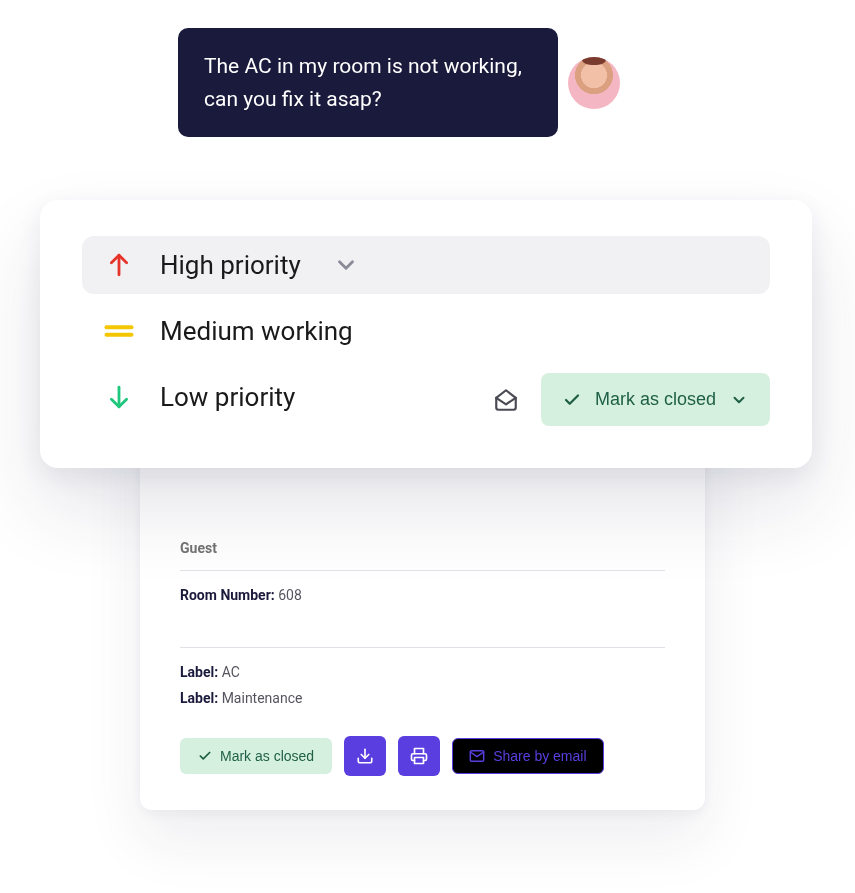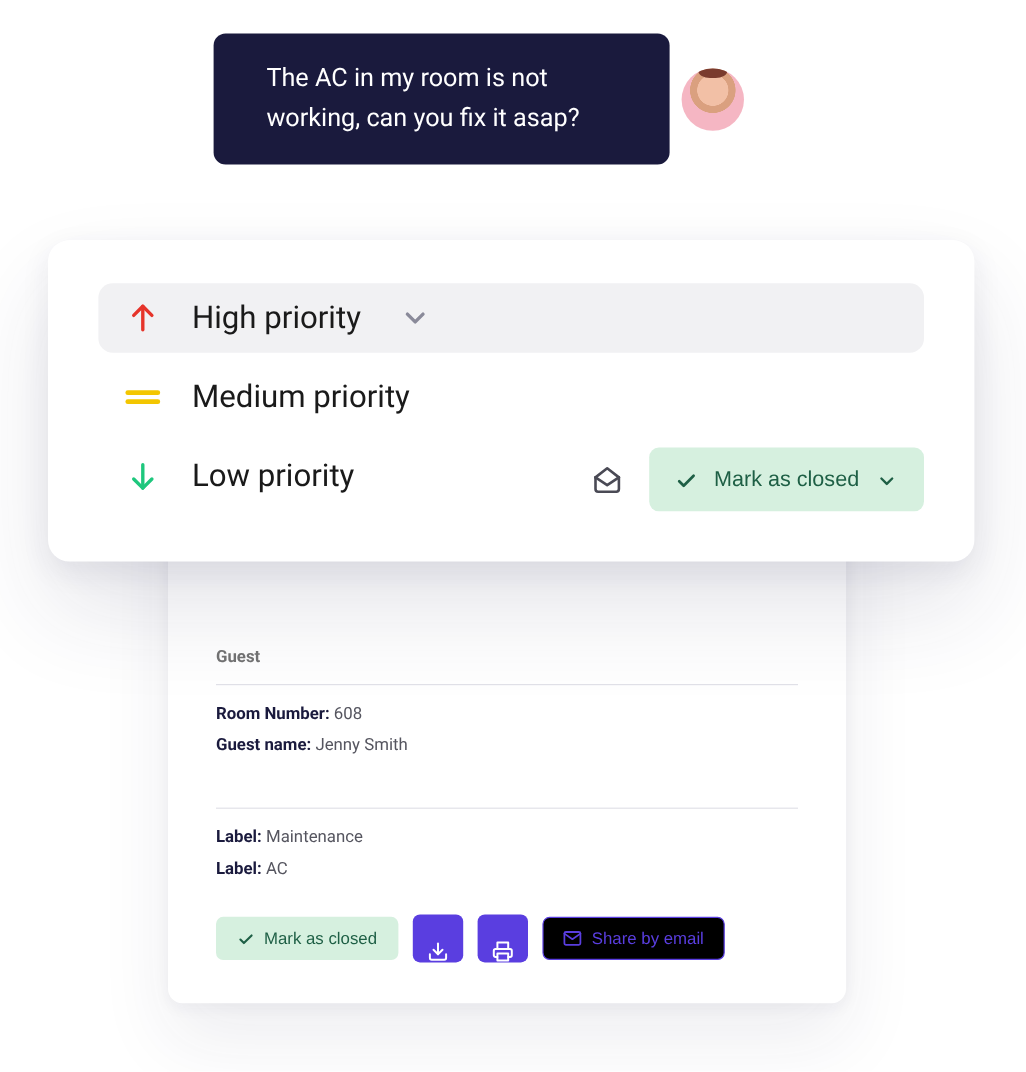--- a/index.html
+++ b/index.html
@@ -16,21 +16,21 @@
   .chat-wrap {
     position: absolute;
     top: 28px;
     left: 178px;
   }
   .chat-bubble {
     background: #1a1a3d;
     color: #fff;
     font-size: 21px;
     line-height: 1.55;
-    padding: 22px 44px;
+    padding: 22px 26px;
     border-radius: 10px;
     max-width: 380px;
   }
   .avatar {
     position: absolute;
     right: -62px;
     top: 50%;
     transform: translateY(-50%);
     width: 52px;
     height: 52px;
@@ -82,21 +82,21 @@
   .section-gap { height: 34px; }
 
   .actions-row {
     display: flex;
     align-items: center;
     gap: 12px;
     margin-top: 30px;
   }
   .btn {
     display: inline-flex;
-    align-items: flex-end;
+    align-items: center;
     gap: 8px;
     border-radius: 6px;
     font-size: 14px;
     font-weight: 500;
     cursor: pointer;
     border: none;
   }
   .btn-closed-sm {
     background: #d6f0df;
     color: #1e5f45;
@@ -180,35 +180,31 @@
 </div>
 
 <div class="detail-card">
 
   <div class="section-head">Guest</div>
   <hr class="hr">
   <div class="field-row">
     <b>Room Number:</b>
     <span>608</span>
   </div>
-  <div class="field-row">
-    <b>Guest name:</b>
-    <span>Jenny Smith</span>
-  </div>
 
   <div class="section-gap"></div>
 
   <hr class="hr">
   <div class="field-row">
     <b>Label:</b>
-    <span>Maintenance</span>
+    <span>AC</span>
   </div>
   <div class="field-row">
     <b>Label:</b>
-    <span>AC</span>
+    <span>Maintenance</span>
   </div>
 
   <div class="actions-row">
     <button class="btn btn-closed-sm">
       <span>
         <svg width="14" height="14" viewBox="0 0 24 24" fill="none" stroke="#1e5f45" stroke-width="3" stroke-linecap="round" stroke-linejoin="round">
             <polyline points="20 6 9 17 4 12"></polyline>
           </svg>
       </span>
       <span>Mark as closed</span>
@@ -261,21 +257,21 @@
       </span>
     </div>
 
     <div class="priority-item">
       <span class="prio-icon">
         <svg width="30" height="20" viewBox="0 0 24 14" fill="none" stroke="#f3c600" stroke-width="3.2" stroke-linecap="round">
             <line x1="2" y1="4" x2="22" y2="4"></line>
             <line x1="2" y1="10" x2="22" y2="10"></line>
           </svg>
       </span>
-      <span>Medium priority</span>
+      <span>Medium working</span>
     </div>
 
     <div class="priority-item">
       <span class="prio-icon">
         <svg width="26" height="30" viewBox="0 0 24 24" fill="none" stroke="#1ec77d" stroke-width="2.6" stroke-linecap="round" stroke-linejoin="round">
             <line x1="12" y1="3" x2="12" y2="21"></line>
             <polyline points="5 14 12 21 19 14"></polyline>
           </svg>
       </span>
       <span>Low priority</span>

